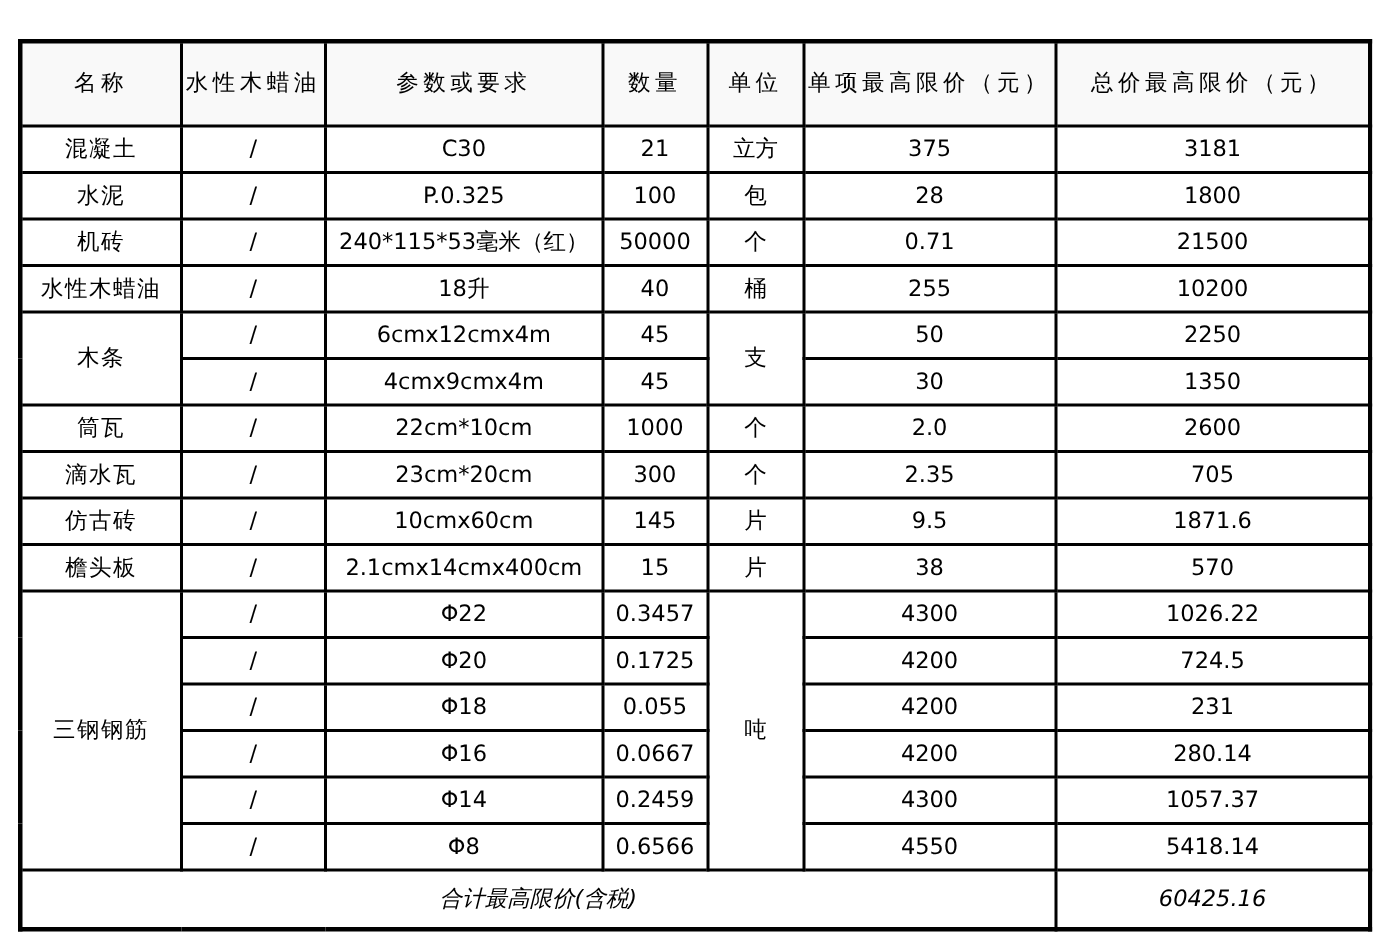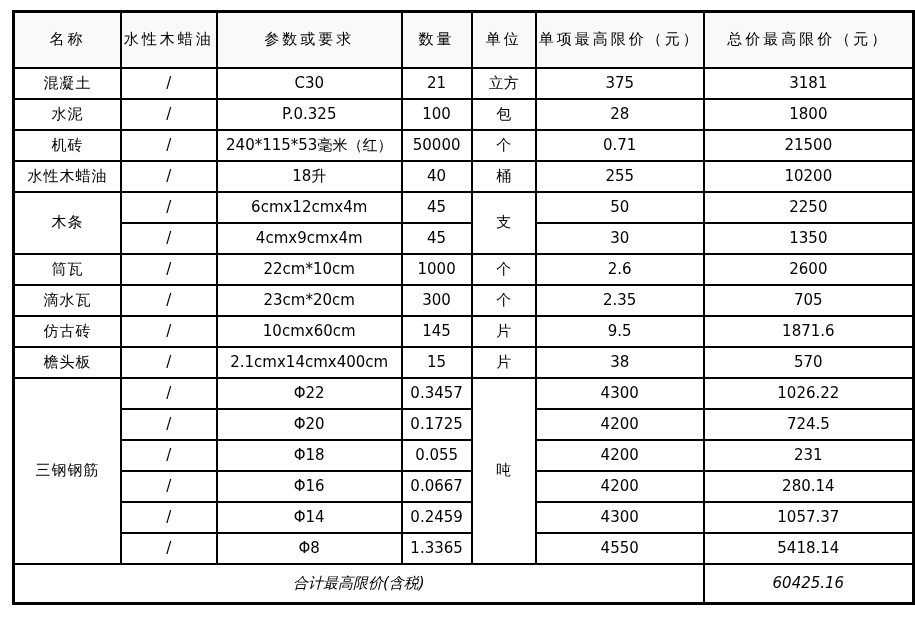--- a/index.html
+++ b/index.html
@@ -1,21 +1,21 @@
 <!DOCTYPE html>
 <html><head>
 <meta charset="utf-8">
 <style>
   html,body{margin:0;padding:0;background:#ffffff;}
   .page{
     position:relative;width:915px;height:625px;background:#ffffff;
     font-family:"DejaVu Sans",sans-serif;color:#000000;overflow:hidden;
   }
   table.price-table{
-    position:absolute;left:12px;top:10px;
+    position:absolute;left:12px;top:26px;
     border-collapse:collapse;table-layout:fixed;
     border:3px solid #000000;
   }
   .price-table th,.price-table td{
     border:2px solid #000000;
     text-align:center;vertical-align:middle;
     font-size:15px;font-weight:normal;
     padding:0 2px;white-space:nowrap;overflow:hidden;
   }
   .price-table thead tr{height:56px;}
@@ -101,21 +101,21 @@
           <td class="qty-cell">45</td>
           <td class="unit-price-cell">30</td>
           <td class="total-price-cell">1350</td>
         </tr>
         <tr>
           <td class="name-cell">筒瓦</td>
           <td class="brand-cell">/</td>
           <td class="spec-cell">22cm*10cm</td>
           <td class="qty-cell">1000</td>
           <td class="unit-cell">个</td>
-          <td class="unit-price-cell">2.6</td>
+          <td class="unit-price-cell">2.0</td>
           <td class="total-price-cell">2600</td>
         </tr>
         <tr>
           <td class="name-cell">滴水瓦</td>
           <td class="brand-cell">/</td>
           <td class="spec-cell">23cm*20cm</td>
           <td class="qty-cell">300</td>
           <td class="unit-cell">个</td>
           <td class="unit-price-cell">2.35</td>
           <td class="total-price-cell">705</td>
@@ -171,21 +171,21 @@
         <tr>
           <td class="brand-cell">/</td>
           <td class="spec-cell">Φ14</td>
           <td class="qty-cell">0.2459</td>
           <td class="unit-price-cell">4300</td>
           <td class="total-price-cell">1057.37</td>
         </tr>
         <tr>
           <td class="brand-cell">/</td>
           <td class="spec-cell">Φ8</td>
-          <td class="qty-cell">1.3365</td>
+          <td class="qty-cell">0.6566</td>
           <td class="unit-price-cell">4550</td>
           <td class="total-price-cell">5418.14</td>
         </tr>
         <tr class="total-row">
           <td colspan="6">合计最高限价(含税)</td>
           <td class="total-price-cell">60425.16</td>
         </tr>
       </tbody>
   </table>
 </div>

